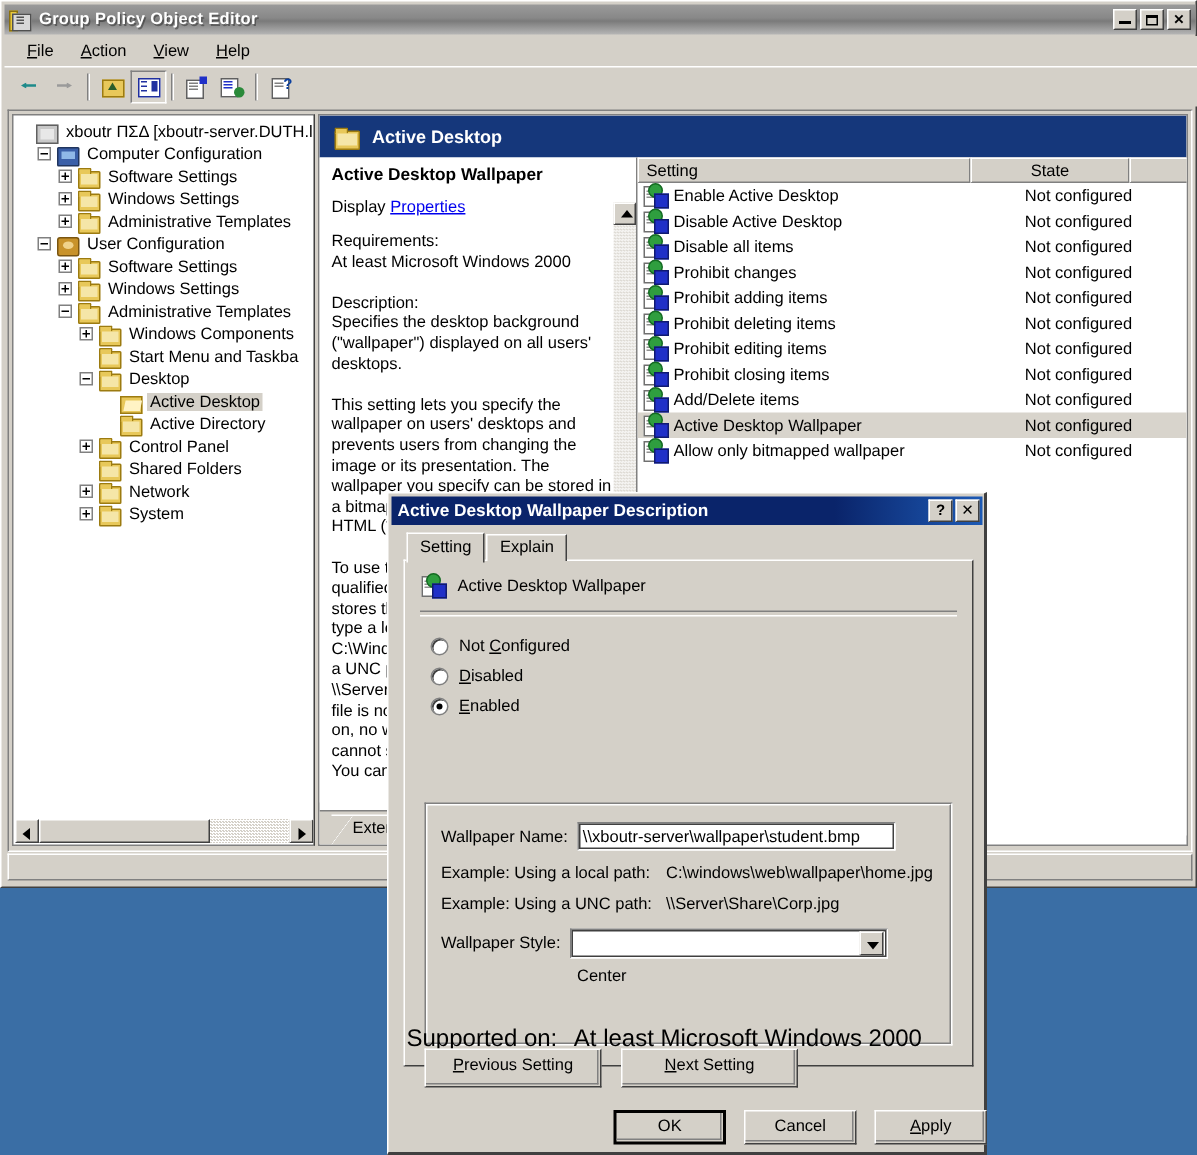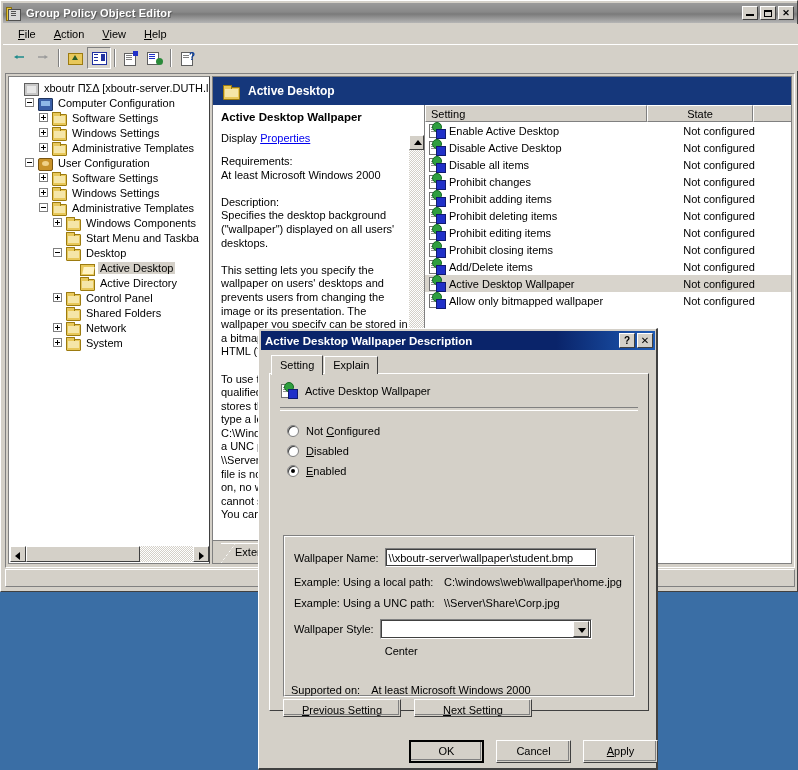--- a/index.html
+++ b/index.html
@@ -273,36 +273,36 @@
   }
   .combo .val{font-size:11px;padding-left:4px;flex:1;margin-top:44px;}
   .combo .arrow{
     width:16px;height:16px;margin-right:2px;background:#d4d0c8;flex:none;position:relative;
     border-top:1px solid #ffffff;border-left:1px solid #ffffff;
     border-right:1px solid #404040;border-bottom:1px solid #404040;box-sizing:border-box;
   }
   .combo .arrow::after{content:"";position:absolute;left:4px;top:6px;width:0;height:0;
     border-left:4px solid transparent;border-right:4px solid transparent;border-top:5px solid #000;}
 
-  .supported{position:absolute;left:12px;top:683px;font-size:11px;display:flex;margin-left:20px;}
+  .supported{position:absolute;left:12px;top:683px;font-size:16px;display:flex;}
   .supported .k{margin-right:11px;}
   .btn{
     background:#d4d0c8;font-size:11px;text-align:center;box-sizing:border-box;
     border-top:1px solid #ffffff;border-left:1px solid #ffffff;
     border-right:1px solid #404040;border-bottom:1px solid #404040;
     position:relative;
   }
   .btn::before{
     content:"";position:absolute;left:0;top:0;right:1px;bottom:1px;
     border-right:1px solid #808080;border-bottom:1px solid #808080;pointer-events:none;
   }
   .btn.default{border:2px solid #000;}
   .btn u{text-decoration:underline;}
   .nav-btns{position:absolute;left:24px;top:698px;display:flex;gap:13px;}
-  .nav-btns .btn{width:118px;height:18px;line-height:21px;}
+  .nav-btns .btn{width:118px;height:26px;line-height:21px;}
   .ok-btns{position:absolute;left:150px;top:739px;display:flex;gap:12px;}
   .ok-btns .btn{width:75px;height:23px;line-height:21px;}
   .ok-btns .btn.default{line-height:19px;}
 
   
   .ic-folder{background:#e8c85a;border:1px solid #9c7b10;border-radius:1px;}
   .ic-folder::before{content:"";position:absolute;left:-1px;top:-3px;width:7px;height:3px;
     background:#e8c85a;border:1px solid #9c7b10;border-bottom:none;border-radius:1px 1px 0 0;}
   .ic-folder::after{content:"";position:absolute;left:1px;top:1px;right:1px;bottom:2px;background:#f5e6a8;}
   .ic-folder-open{background:#e8c85a;border:1px solid #9c7b10;}

